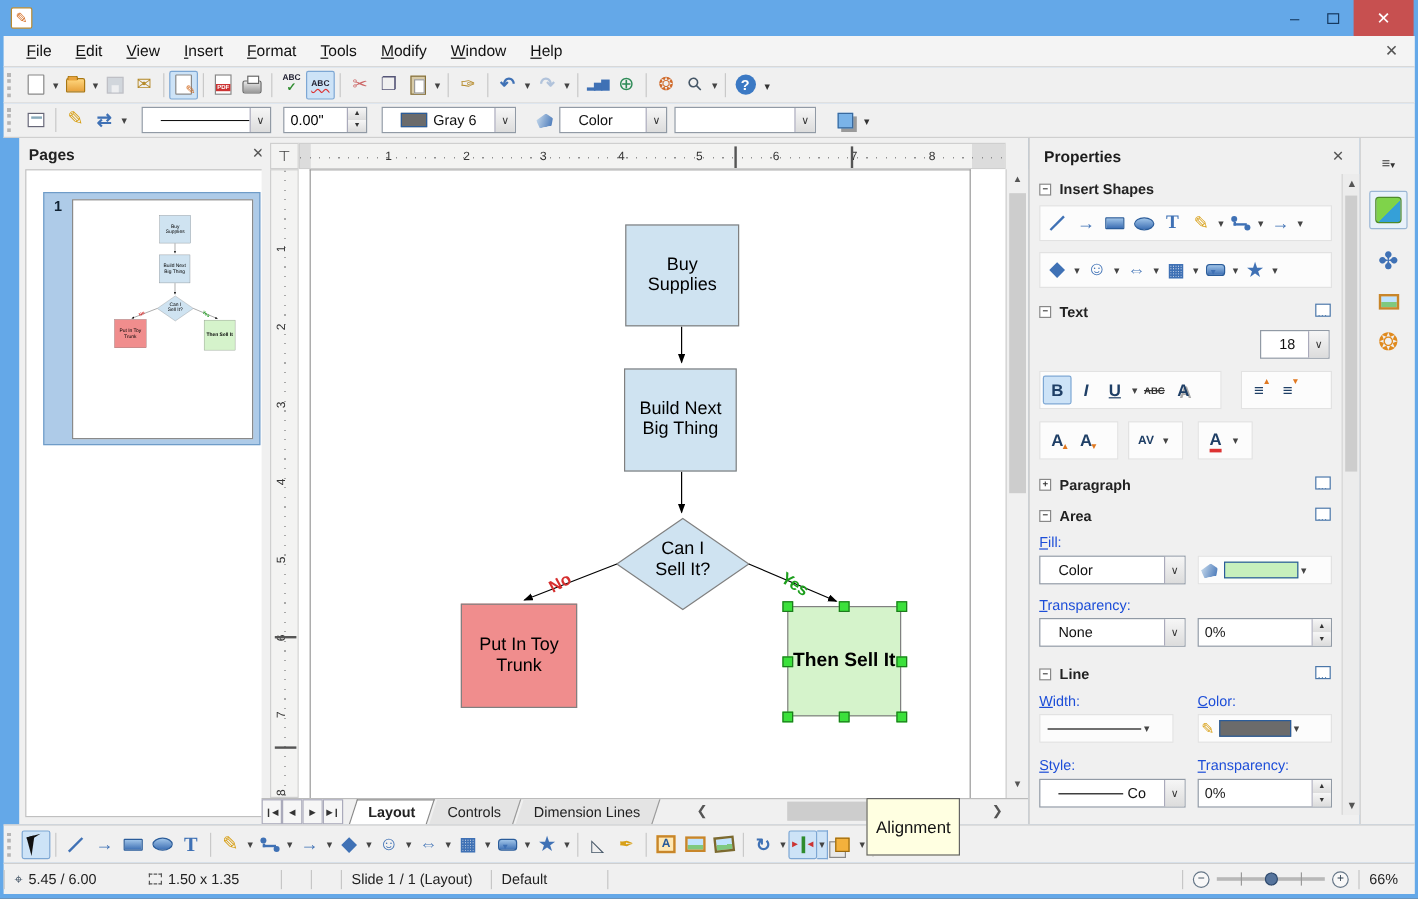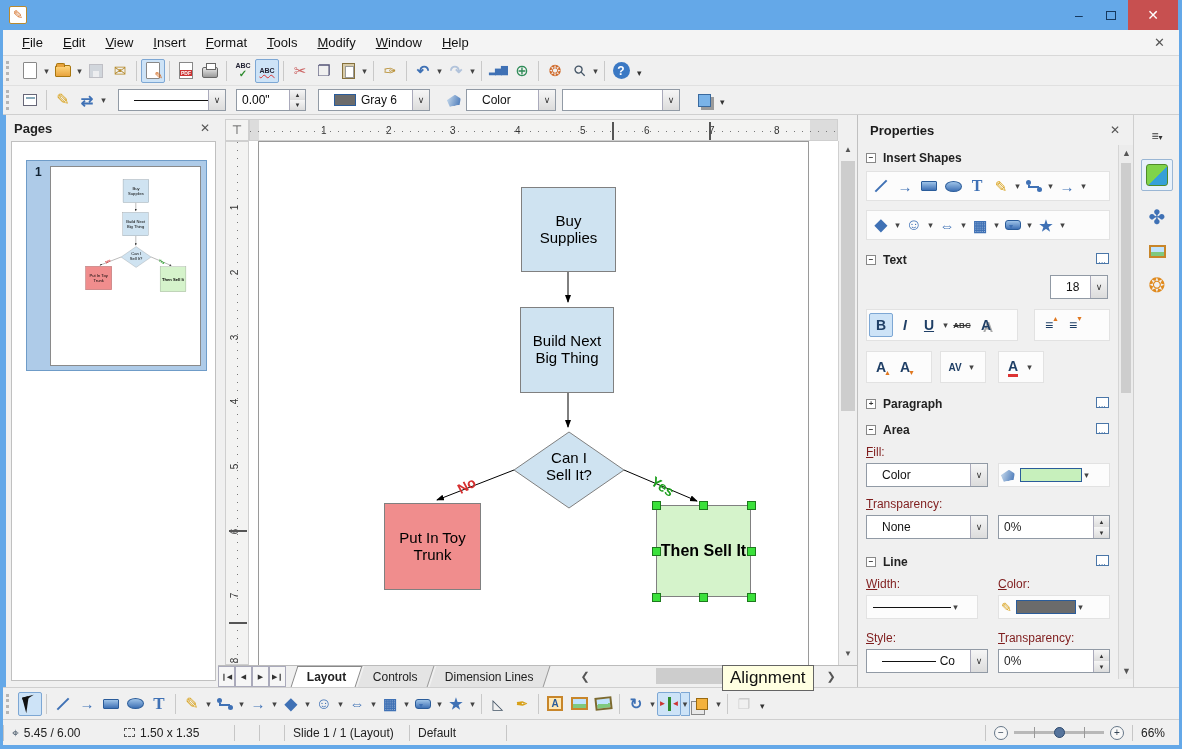--- a/index.html
+++ b/index.html
@@ -82,21 +82,21 @@
   .combo .cbtn{width:17px;align-self:stretch;background:linear-gradient(#f6f6f6,#dcdcdc);border-left:1px solid #aab;display:flex;align-items:center;justify-content:center;}
   .combo .cbtn::after{content:"∨";font-size:9px;color:#333;}
   .spin{background:#fff;border:1px solid #919aa5;display:flex;align-items:center;font-size:12px;}
   .spin .val{flex:1;padding:0 5px;}
   .spin .sbtns{width:16px;align-self:stretch;display:flex;flex-direction:column;border-left:1px solid #aab;}
   .spin .sbtns i{flex:1;background:linear-gradient(#f6f6f6,#dcdcdc);display:flex;align-items:center;justify-content:center;font-style:normal;font-size:6px;color:#333;}
   .swatch{border:1px solid #2a5c9a;}
   .hline{height:1px;background:#111;}
 
   
-  .pages{left:6px;top:115px;width:215px;height:572px;background:#f0f0f0;border-right:1px solid #c8c8c8;}
+  .pages{left:16px;top:115px;width:215px;height:572px;background:#f0f0f0;border-right:1px solid #c8c8c8;}
   .pages-title{left:8px;top:6px;font-size:13px;font-weight:bold;color:#222;}
   .pages-close{right:10px;top:6px;font-size:12px;color:#555;position:absolute;}
   .pages-body{left:5px;top:26px;width:205px;height:540px;background:#fff;border:1px solid #c0c0c0;}
   .thumb-frame{left:14px;top:18px;width:181px;height:211px;background:#aecbe8;border:1px solid #6f9cc8;}
   .thumb-num{left:8px;top:4px;font-size:12px;font-weight:bold;color:#123;}
   .thumb-page{left:23px;top:5px;width:151px;height:200px;background:#fff;border:1px solid #8a8a8a;overflow:hidden;}
   .thumb-scale{left:0;top:0;width:550px;height:712px;transform:scale(0.2745);transform-origin:0 0;}
 
   
   .canvasarea{left:218px;top:115px;width:639px;height:572px;background:#f0f0f0;}
@@ -130,21 +130,21 @@
 
   
   .props{left:857px;top:115px;width:276px;height:572px;background:#f0f0f0;border-left:1px solid #c0c0c0;font-size:12px;color:#1c1c1c;}
   .props-title{left:12px;top:8px;font-weight:bold;font-size:13px;}
   .props-close{position:absolute;left:252px;top:8px;color:#555;font-size:12px;}
   .sec-hd{position:absolute;left:8px;display:flex;align-items:center;gap:7px;font-weight:bold;font-size:12px;color:#222;}
   .col-box{width:10px;height:10px;border:1px solid #888;background:#fff;font-size:8px;line-height:8px;text-align:center;color:#333;}
   .dlg{position:absolute;width:13px;height:11px;border:1px solid #4a76a8;background:#fff;}
   .dlg::after{content:"···";position:absolute;left:1px;bottom:-4px;font-size:8px;color:#4a76a8;letter-spacing:0;}
   .icon-row{position:absolute;background:#fcfcfc;border:1px solid #e2e2e2;display:flex;align-items:center;padding:0 2px;}
-  .lbl{position:absolute;font-size:12px;color:#7f1d1d;}
+  .lbl{position:absolute;font-size:12px;color:#1d4ed8;}
   .lbl::first-letter{text-decoration:underline;}
   .fmt-letter{font-weight:bold;font-size:14px;color:#1f3f66;}
   .props-scroll{left:260px;top:30px;width:15px;height:534px;background:#ececec;border-left:1px solid #d5d5d5;}
   .chev{position:absolute;font-size:9px;color:#555;left:3px;}
 
   
   .sidestrip{left:1133px;top:115px;width:46px;height:572px;background:#f0f0f0;border-left:1px solid #cfcfcf;}
   .side-btn{position:absolute;left:7px;width:32px;height:32px;display:flex;align-items:center;justify-content:center;}
   .side-btn.active{border:1px solid #9ab6d4;border-radius:2px;background:#e8f1fa;}
   .ic-cube{width:22px;height:22px;background:linear-gradient(135deg,#7fd34a 55%,#35a0d8 55%);border-radius:3px;border:1px solid #4e8a2a;}
@@ -159,21 +159,21 @@
   .sb-cell{padding:0 8px;white-space:nowrap;display:flex;align-items:center;gap:5px;}
   .sb-sep{width:1px;height:16px;background:#c6c6c6;flex:none;}
   .ic-sizerect{width:11px;height:9px;border:1px dashed #555;}
   .zoomslider{display:flex;align-items:center;gap:6px;}
   .zbtn{width:14px;height:14px;border:1px solid #678;border-radius:50%;background:#f8f8f8;font-size:10px;line-height:12px;text-align:center;color:#345;}
   .ztrack{width:90px;height:3px;background:#b8b8b8;position:relative;}
   .ztrack i{position:absolute;top:-4px;width:1px;height:11px;background:#999;}
   .zthumb{position:absolute;top:-4px;left:40px;width:11px;height:11px;border-radius:50%;background:#56749c;border:1px solid #2e4a6e;}
 
   
-  .tooltip{left:722px;top:665px;background:#ffffe1;border:1px solid #646464;padding:2px 7px;font-size:17px;color:#111;z-index:40;text-align:center;}
+  .tooltip{left:722px;top:665px;background:#ffffe1;border:1px solid #646464;padding:15px 7px;font-size:14px;color:#111;z-index:40;text-align:center;}
 </style>
 </head>
 <body>
 
 <div id="root">
 
   <div class="abs titlebar">
     <div class="abs app-icon">✎</div>
     <div class="abs win-btn btn-min">–</div>
     <div class="abs win-btn btn-max"><span style="display:inline-block;width:10px;height:9px;border:1px solid #16395f;"></span></div>

